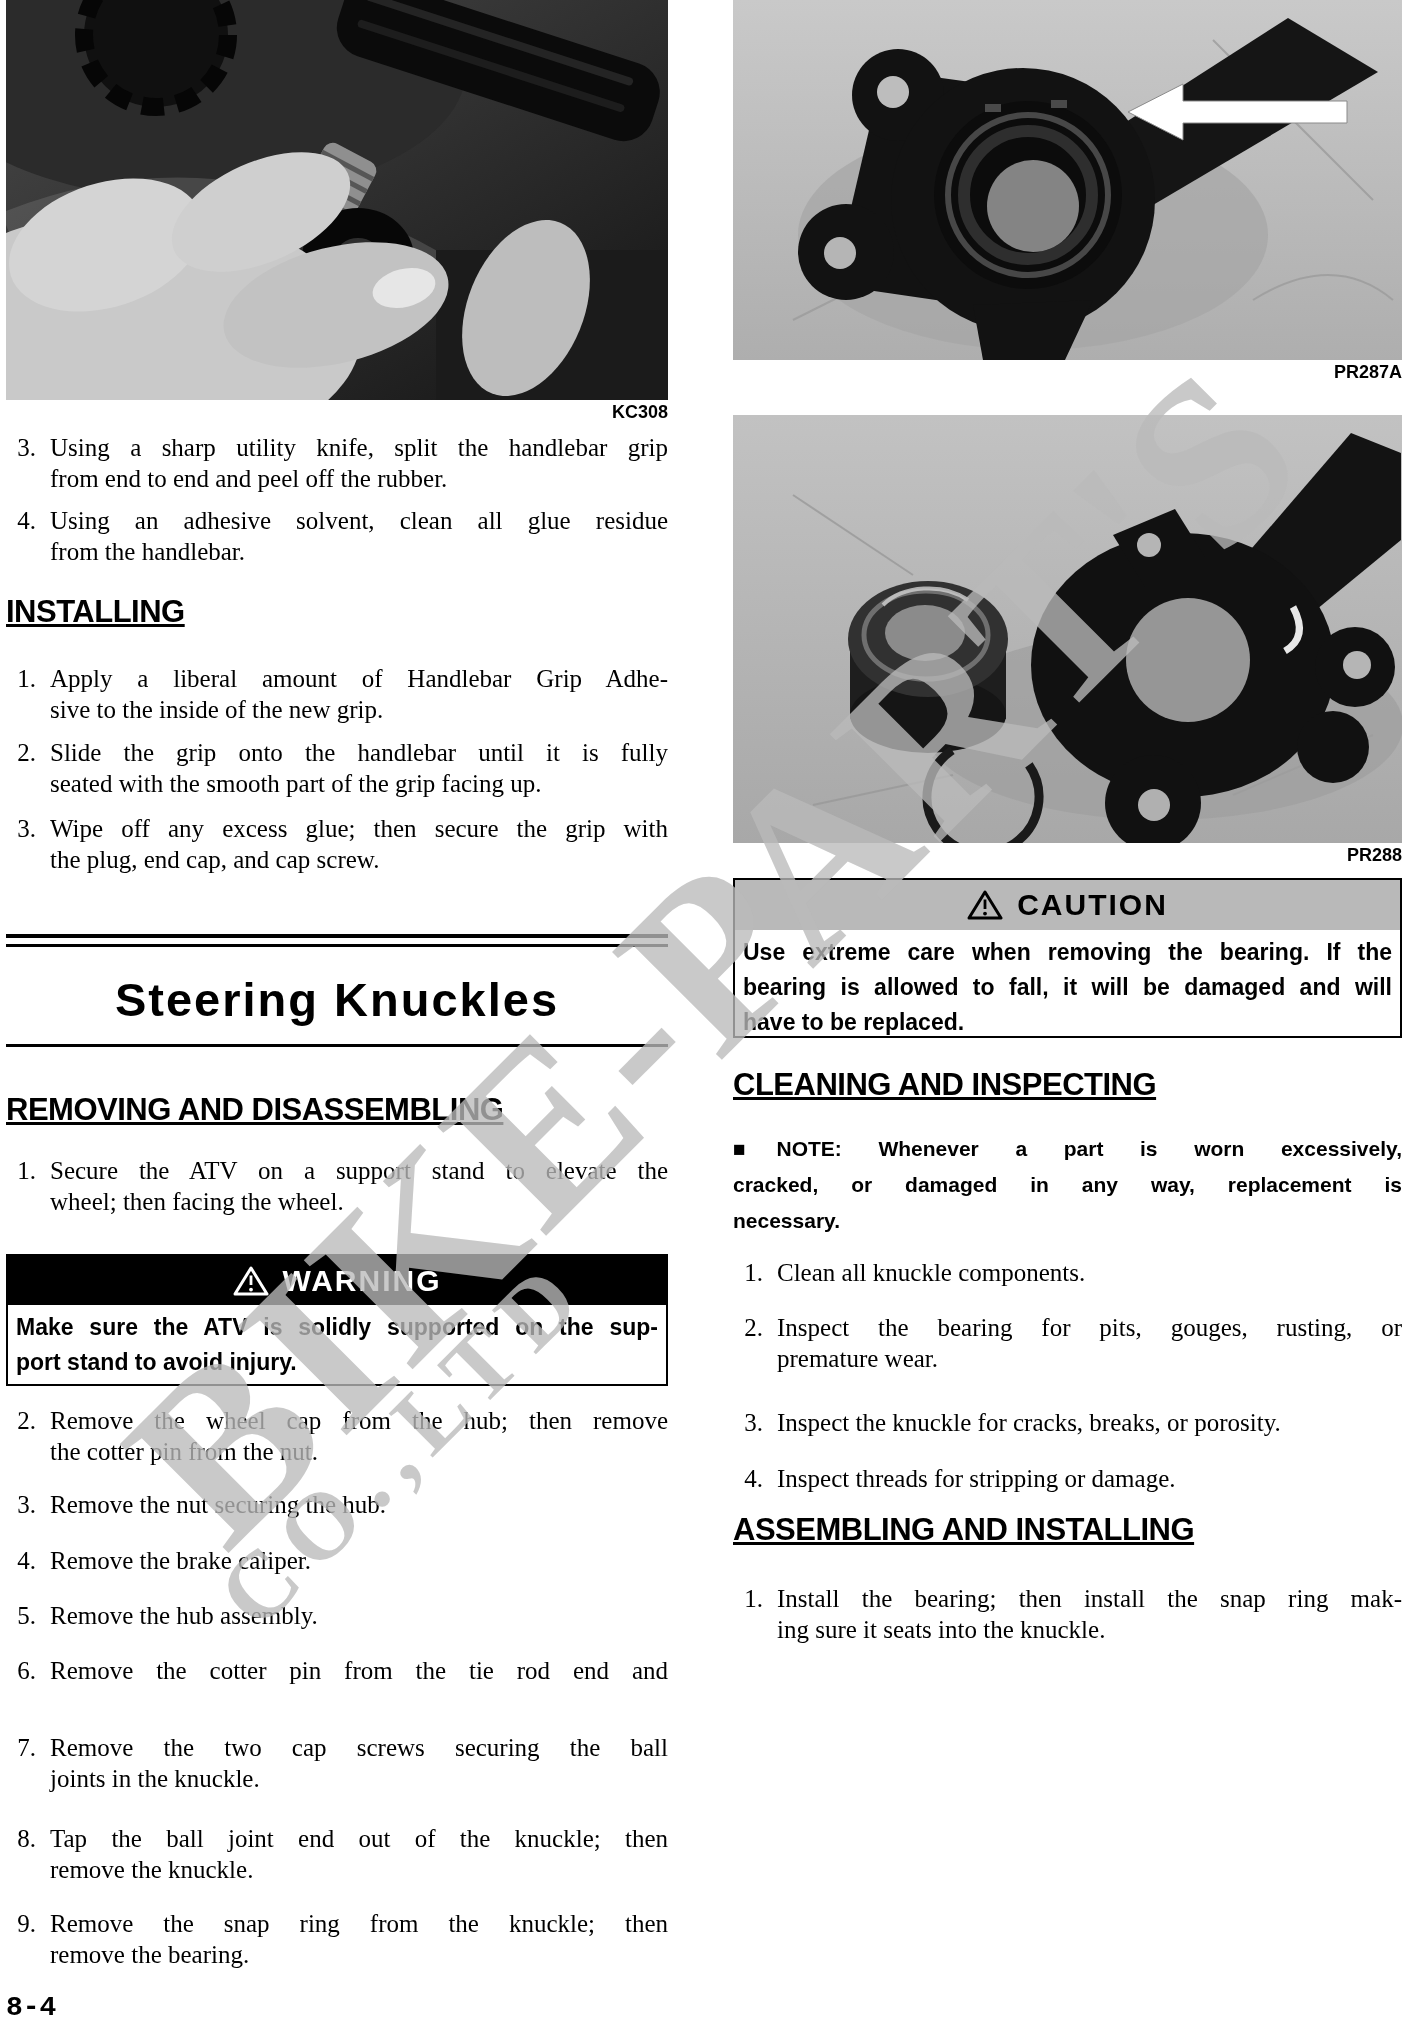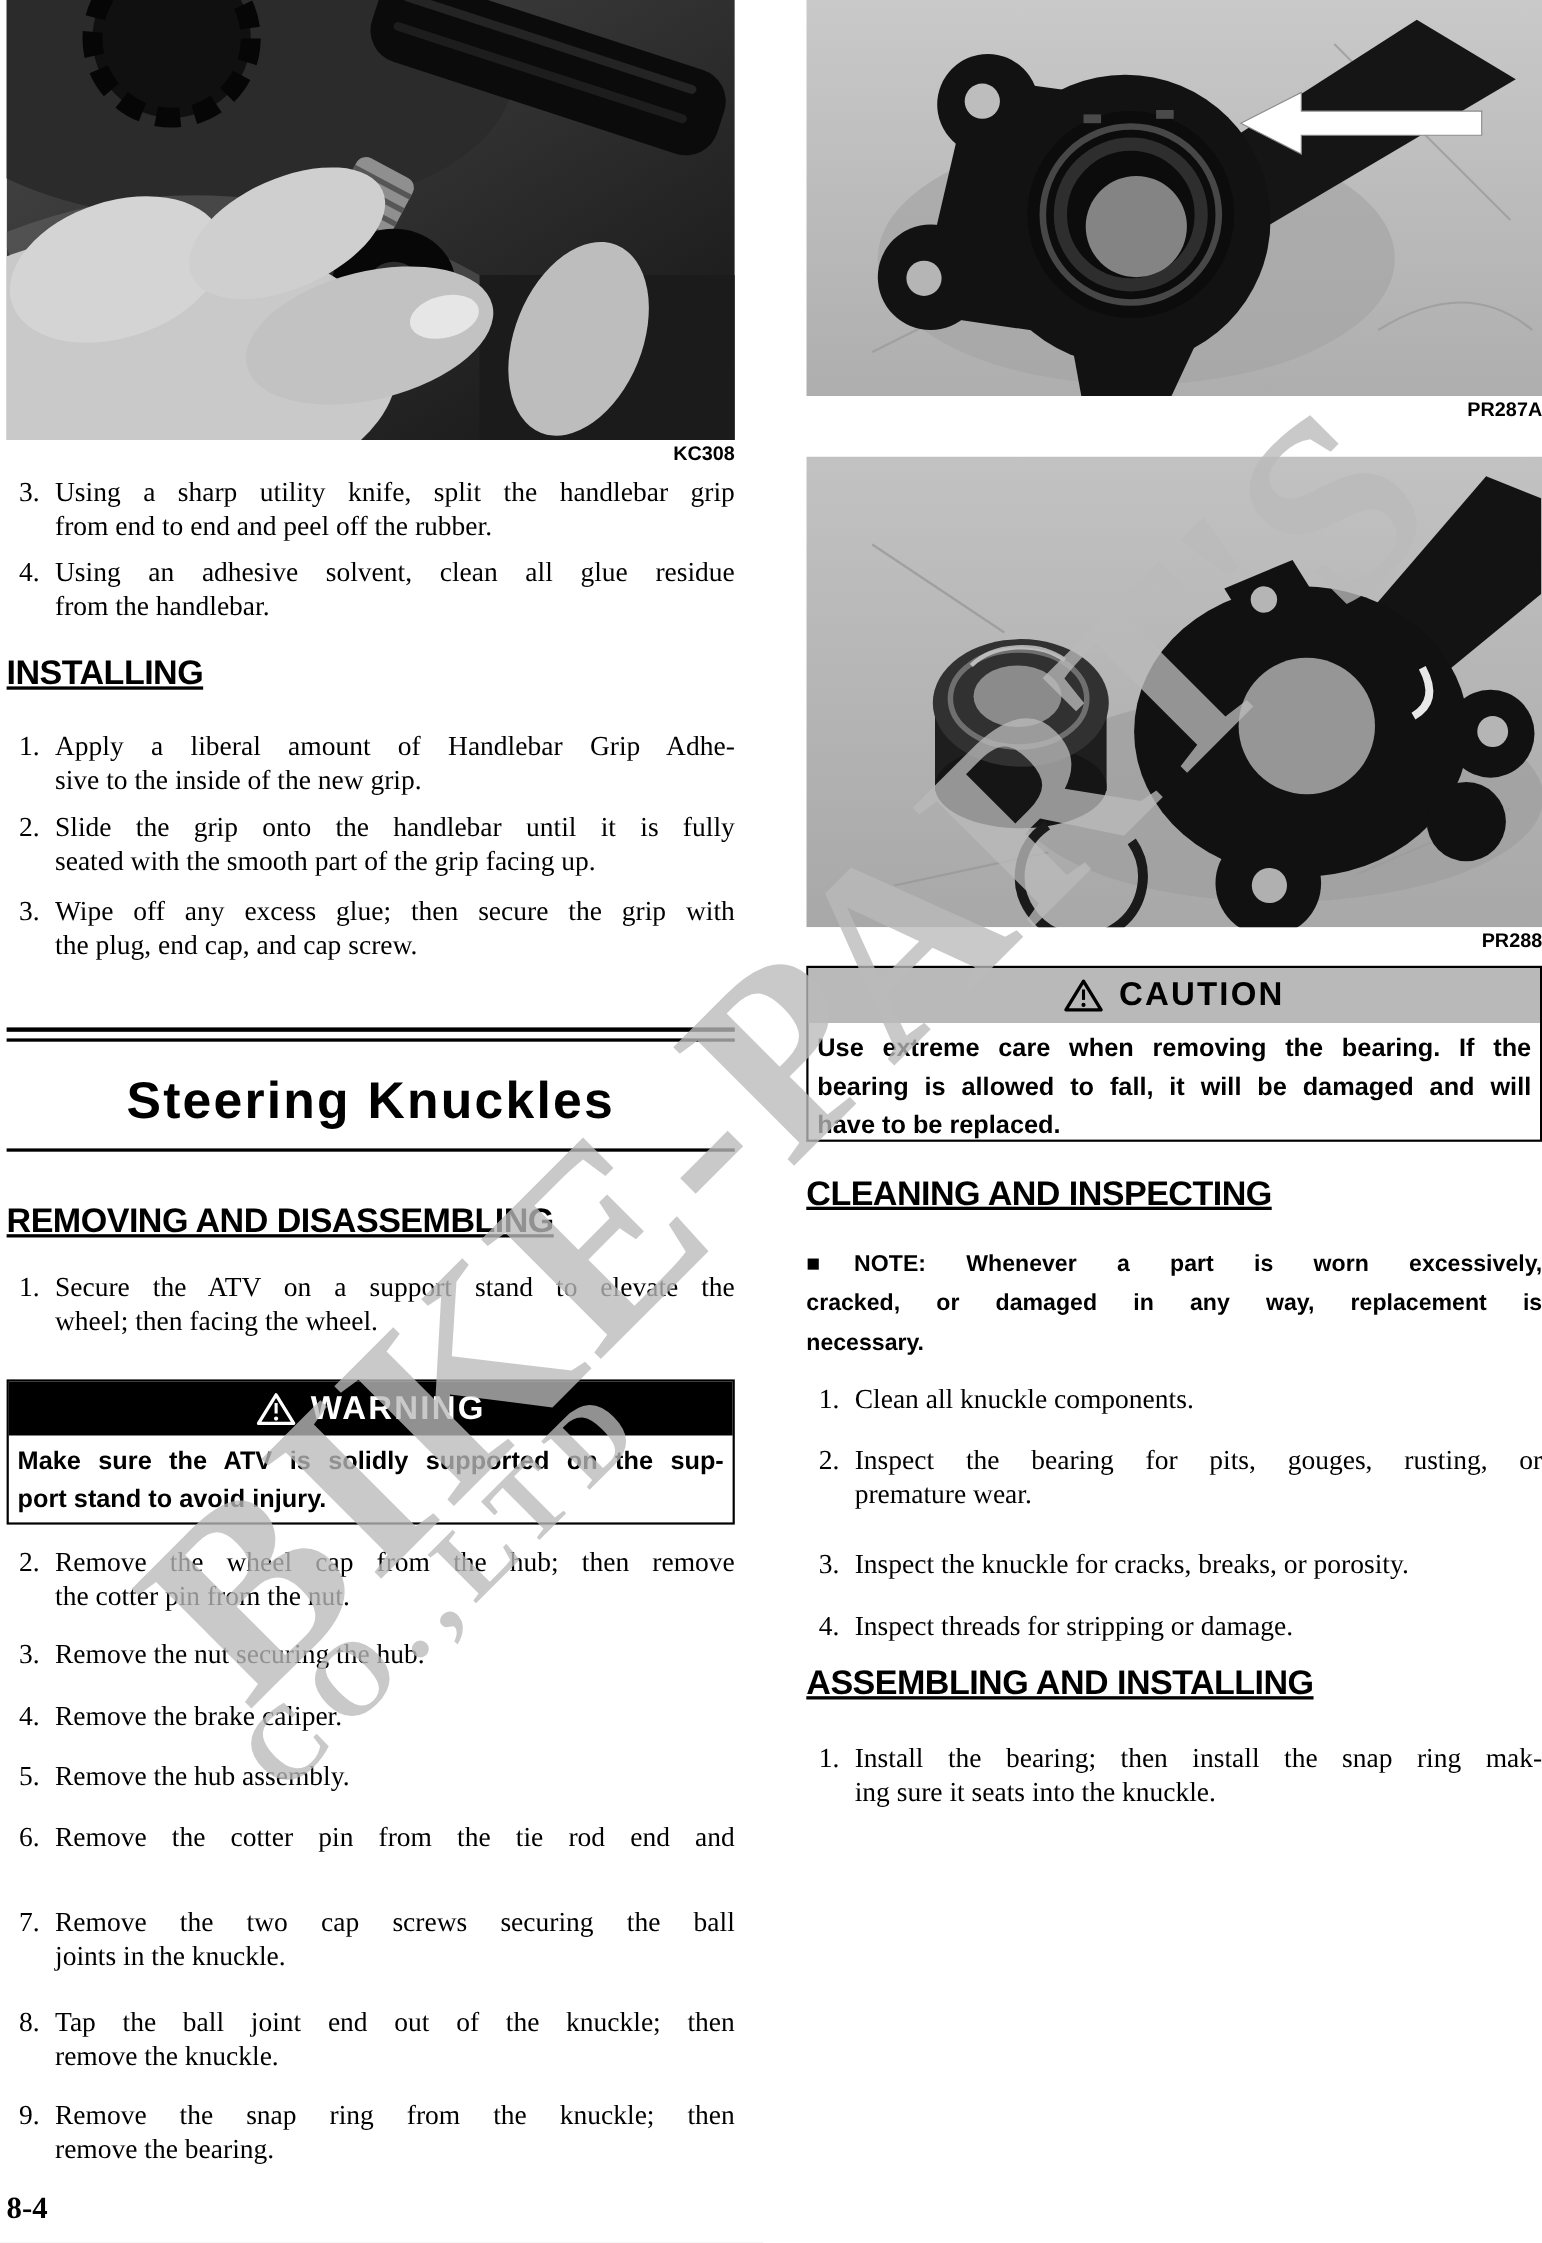--- a/index.html
+++ b/index.html
@@ -20,21 +20,21 @@
          letter-spacing:2px;text-align:center;line-height:1;}
   .rule{background:#000;}
   .alertbox{box-sizing:border-box;border:2px solid #000;background:#fff;}
   .alerthead{display:flex;align-items:center;justify-content:center;gap:14px;
              font-family:"Liberation Sans",sans-serif;font-weight:700;font-size:30px;letter-spacing:2px;}
   .warn .alerthead{background:#000;color:#fff;height:49px;}
   .caut .alerthead{background:#b9b9b9;color:#000;height:50px;text-align:center;}
   .alertbody{padding:5px 8px 0 8px;font-family:"Liberation Sans",sans-serif;
              font-weight:700;font-size:23px;line-height:35px;}
   .notep{font-family:"Liberation Sans",sans-serif;font-weight:700;font-size:21px;line-height:36px;}
-  .pgnum{font-family:Liberation Serif, serif;font-weight:700;font-size:28px;}
+  .pgnum{font-family:Liberation Mono, monospace;font-weight:700;font-size:28px;}
   .tri{width:36px;height:32px;display:block;}
   .photo{display:block;}
   .wm{position:absolute;z-index:50;pointer-events:none;user-select:none;
       font-family:"Liberation Serif",serif;font-weight:700;color:rgba(186,186,186,0.78);
       white-space:nowrap;transform-origin:0 50%;}
   .wm-main{left:170px;top:1370px;font-size:235px;line-height:260px;transform:rotate(-45deg);letter-spacing:6px;}
   .wm-sub{left:235px;top:1560px;font-size:95px;line-height:100px;transform:rotate(-45deg);letter-spacing:14px;}
 </style>
 </head>
 <body>

